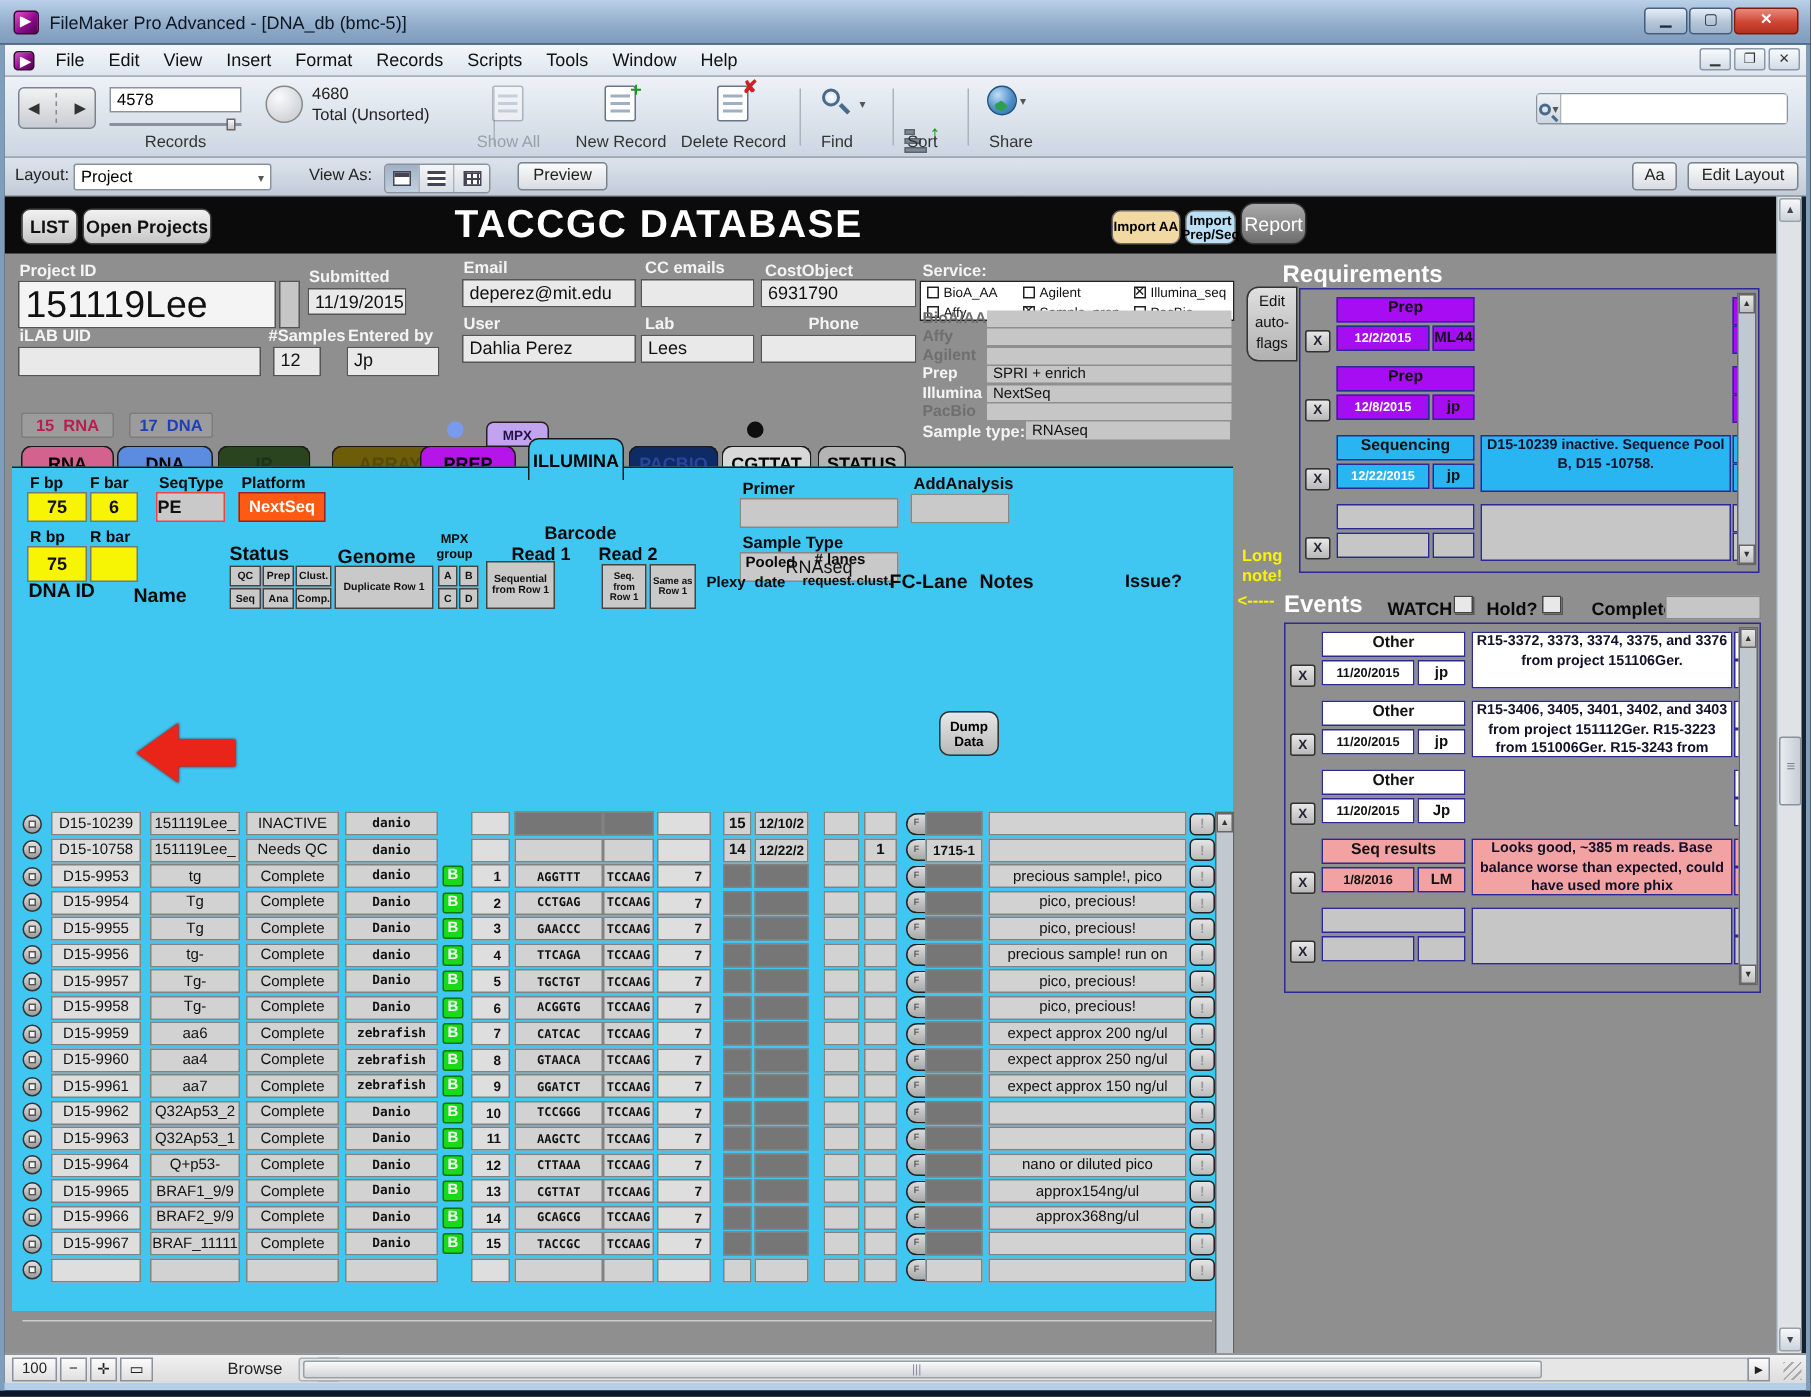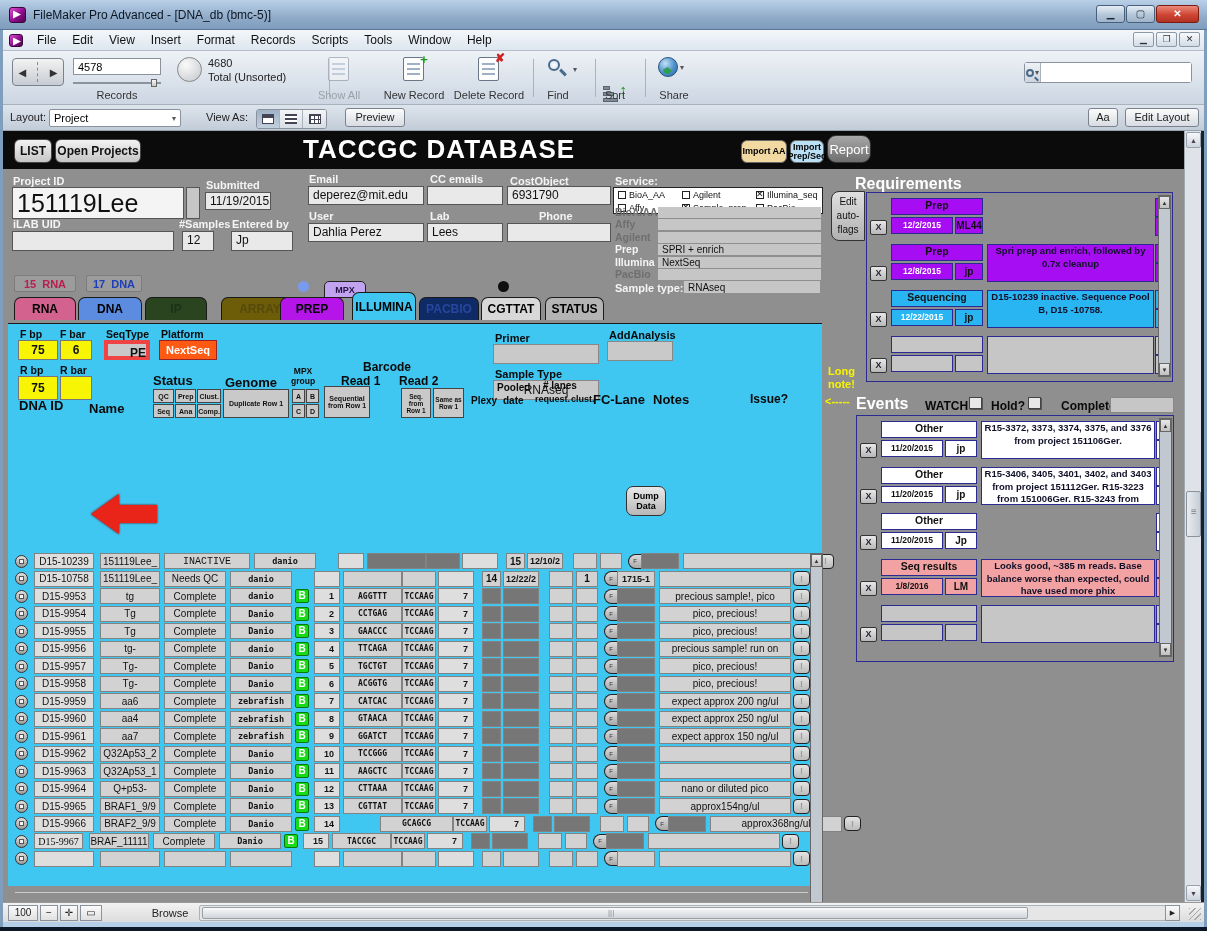--- a/index.html
+++ b/index.html
@@ -89,24 +89,24 @@
   .cb{width:8px;height:8px;border:1px solid #222;margin:0 3px 0 4px;background:#fff;position:relative;flex:none}
   .cb.checked::after{content:"✕";position:absolute;left:-1px;top:-3px;font-size:9px;color:#111}
 
   
   .tab{position:absolute;top:166px;height:23px;border:1px solid #1a1a1a;border-bottom:none;border-radius:7px 7px 0 0;font-weight:bold;font-size:12px;display:flex;align-items:center;justify-content:center}
   .tab.active{top:161px;height:28px;z-index:5}
   .mpx-tab{position:absolute;left:321px;top:150px;width:42px;height:17px;background:#c2a3ef;border:1px solid #222;border-radius:5px 5px 0 0;font-size:9px;font-weight:bold;color:#221144;display:flex;align-items:center;justify-content:center}
   .dot{position:absolute;border-radius:50%;width:11px;height:11px}
 
   
-  .cyan{position:absolute;left:5px;top:192px;width:814px;height:563px;background:#3fc6f1;border-top:1px solid #1a1a1a}
+  .cyan{position:absolute;left:5px;top:180px;width:814px;height:563px;background:#3fc6f1;border-top:1px solid #1a1a1a}
   .cl{position:absolute;font-weight:bold;color:#0a0a0a}
   .ycell{position:absolute;background:#f8f504;border:1px solid #777;font-size:12px;font-weight:bold;color:#111;text-align:center}
-  .gcell{position:absolute;background:#c9c9c9;border:4px solid #ef4444;font-size:12px;font-weight:bold;color:#111;text-align:right}
+  .gcell{position:absolute;background:#c9c9c9;border:1px solid #ef4444;font-size:12px;font-weight:bold;color:#111;text-align:left}
   .ocell{position:absolute;background:#ff5a14;border:1px solid #922;font-size:11px;font-weight:bold;color:#fff;text-align:center}
   .gfield{position:absolute;background:#c9c9c9;border:1px solid #888;font-size:11px;color:#111;text-align:center}
   .sbtn{background:#c9c9c9;border:1px solid #444;font-size:7px;font-weight:bold;color:#111;display:flex;align-items:center;justify-content:center;text-align:center;line-height:7px}
   .dumpbtn{position:absolute;left:618px;top:162px;width:40px;height:30px;background:linear-gradient(#e8e8e8,#b8b8b8);border:1.5px solid #333;border-radius:7px;font-size:9px;font-weight:bold;text-align:center;line-height:10px;display:flex;align-items:center;justify-content:center}
   .red-arrow{position:absolute;left:83px;top:170px;width:66px;height:40px;filter:drop-shadow(0 0 1px #600)}
   .red-arrow .head{position:absolute;left:0;top:0;width:0;height:0;border-top:20px solid transparent;border-bottom:20px solid transparent;border-right:28px solid #e82518}
   .red-arrow .shaft{position:absolute;left:27px;top:11px;width:39px;height:18px;background:#e82518}
 
   
   .trowhost{position:absolute;left:7px;top:229px}
@@ -471,21 +471,21 @@
             <div class="expander" style="width: 16px;">
               <span class="c">
                 <span class="sq"></span>
               </span>
             </div>
             <div class="tgap" style="width: 3px;"></div>
             <div class="tcell lite" style="width: 60px;">D15-10239</div>
             <div class="tgap" style="width: 6px;"></div>
             <div class="tcell " style="width: 60px;">151119Lee_</div>
             <div class="tgap" style="width: 4px;"></div>
-            <div class="tcell " style="width: 86px; font-family: Liberation Mono, monospace;">INACTIVE</div>
+            <div class="tcell " style="width: 62px;">INACTIVE</div>
             <div class="tgap" style="width: 4px;"></div>
             <div class="tcell mono" style="width: 62px; font-size: 8.5px;">danio</div>
             <div class="tgap" style="width: 3px;"></div>
             <div class="bempty" style="width: 14px;"></div>
             <div class="tgap" style="width: 5px;"></div>
             <div class="tcell lite num" style="width: 26px;"></div>
             <div class="tgap" style="width: 3px;"></div>
             <div class="tcell mono dark" style="width: 59px;"></div>
             <div class="tcell mono dark" style="width: 34px;"></div>
             <div class="tgap" style="width: 2px;"></div>
@@ -1064,21 +1064,21 @@
             <div class="tcell " style="width: 60px;">BRAF2_9/9</div>
             <div class="tgap" style="width: 4px;"></div>
             <div class="tcell " style="width: 62px;">Complete</div>
             <div class="tgap" style="width: 4px;"></div>
             <div class="tcell mono" style="width: 62px; font-size: 8.5px;">Danio</div>
             <div class="tgap" style="width: 3px;"></div>
             <div class="bbadge" style="width: 14px;">B</div>
             <div class="tgap" style="width: 5px;"></div>
             <div class="tcell lite num" style="width: 26px;">14</div>
             <div class="tgap" style="width: 3px;"></div>
-            <div class="tcell mono" style="width: 73px; margin-left: 37px;">GCAGCG</div>
+            <div class="tcell mono" style="width: 59px;">GCAGCG</div>
             <div class="tcell mono" style="width: 34px;">TCCAAG</div>
             <div class="tgap" style="width: 2px;"></div>
             <div class="tcell lite num" style="width: 36px;">7</div>
             <div class="tgap" style="width: 8px;"></div>
             <div class="tcell pv dark" style="width: 19px;"></div>
             <div class="tgap" style="width: 2px;"></div>
             <div class="tcell pv dark" style="width: 36px; font-size: 9px;"></div>
             <div class="tgap" style="width: 10px;"></div>
             <div class="tcell " style="width: 24px;"></div>
             <div class="tgap" style="width: 3px;"></div>
@@ -1091,21 +1091,21 @@
             <div class="tgap" style="width: 2px;"></div>
             <div class="issuebtn" style="width: 17px;">!</div>
           </div>
           <div class="trow">
             <div class="expander" style="width: 16px;">
               <span class="c">
                 <span class="sq"></span>
               </span>
             </div>
             <div class="tgap" style="width: 3px;"></div>
-            <div class="tcell lite" style="width: 49px; font-family: Liberation Serif, serif;">D15-9967</div>
+            <div class="tcell lite" style="width: 60px;">D15-9967</div>
             <div class="tgap" style="width: 6px;"></div>
             <div class="tcell " style="width: 60px;">BRAF_11111</div>
             <div class="tgap" style="width: 4px;"></div>
             <div class="tcell " style="width: 62px;">Complete</div>
             <div class="tgap" style="width: 4px;"></div>
             <div class="tcell mono" style="width: 62px; font-size: 8.5px;">Danio</div>
             <div class="tgap" style="width: 3px;"></div>
             <div class="bbadge" style="width: 14px;">B</div>
             <div class="tgap" style="width: 5px;"></div>
             <div class="tcell lite num" style="width: 26px;">15</div>
@@ -1194,21 +1194,20 @@
   <div class="parr" style="right:1px">
               <span>▲</span>
               <span>▼</span>
             </div>
           </div>
           <div class="prow purple">
             <div class="px">X</div>
   <div class="ptype" style="width:92px">Prep</div>
   <div class="pdate">12/8/2015</div>
   <div class="pwho" style="left:86px;width:28px">jp</div>
-  <div class="pnote" style="left:118px;right:16px">Spri prep and enrich, followed by 0.7x cleanup</div>
   <div class="parr" style="right:1px">
               <span>▲</span>
               <span>▼</span>
             </div>
           </div>
           <div class="prow cyanrow">
             <div class="px">X</div>
   <div class="ptype" style="width:92px">Sequencing</div>
   <div class="pdate">12/22/2015</div>
   <div class="pwho" style="left:86px;width:28px">jp</div>

